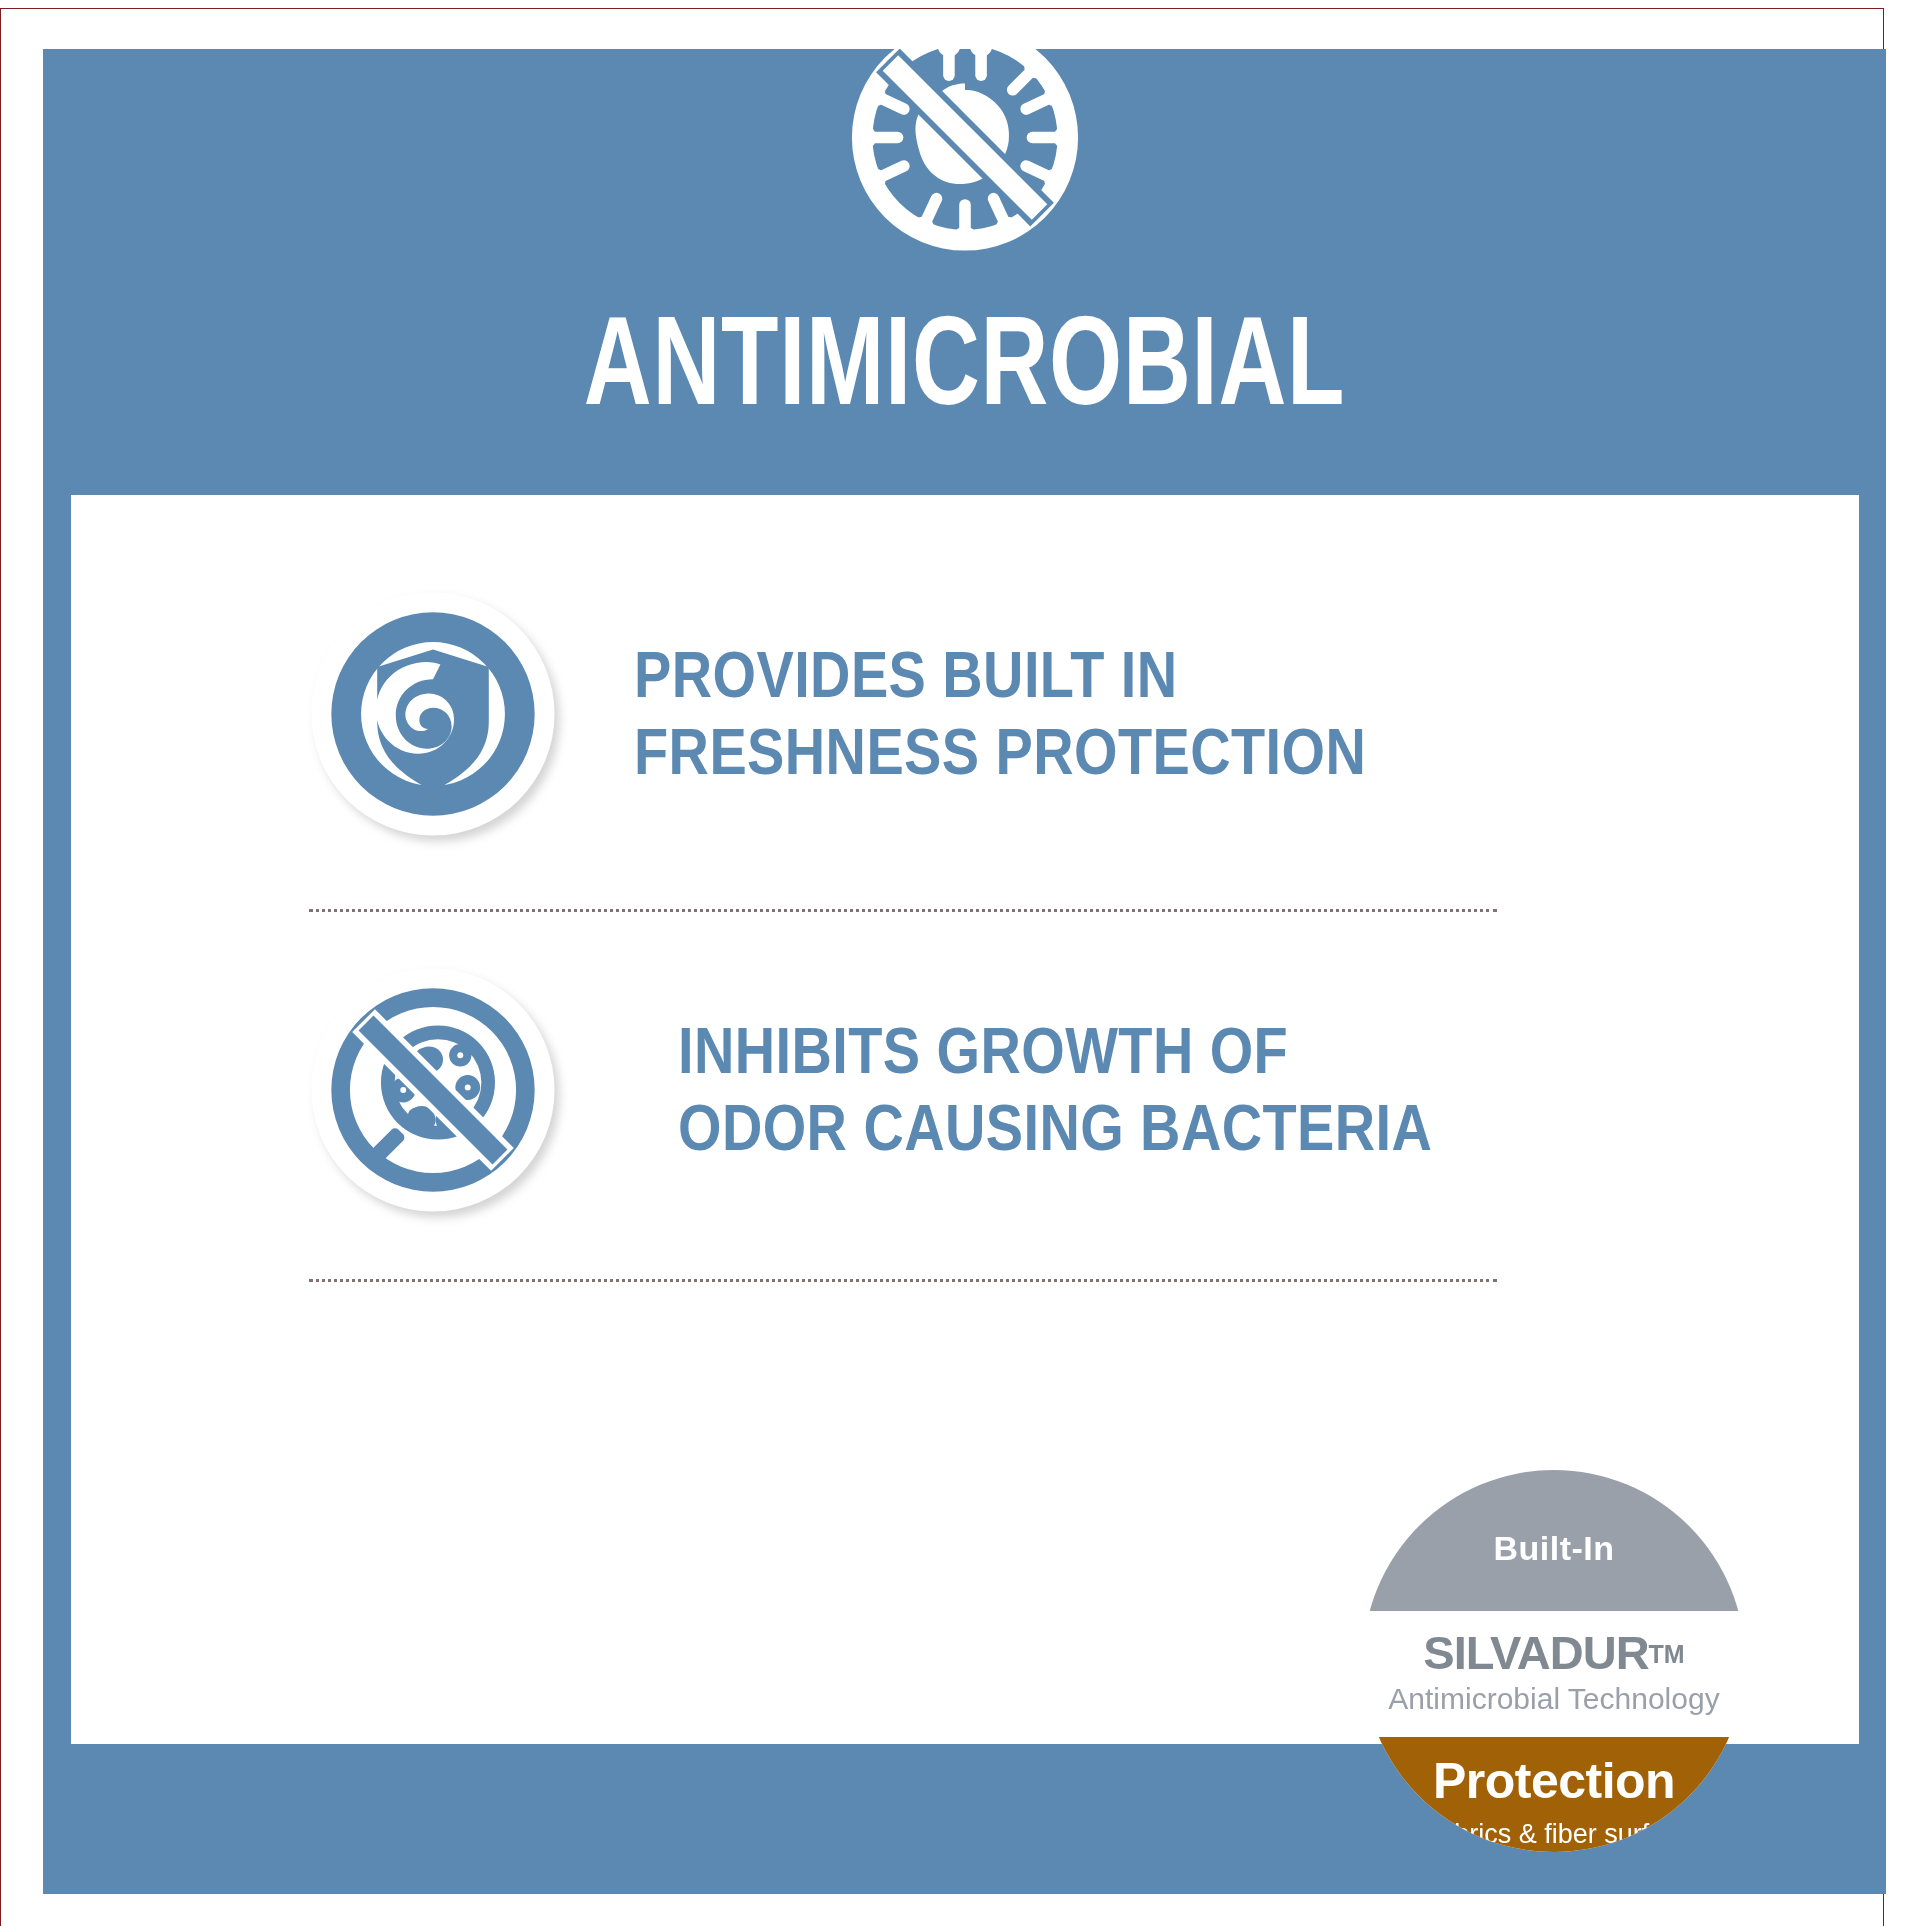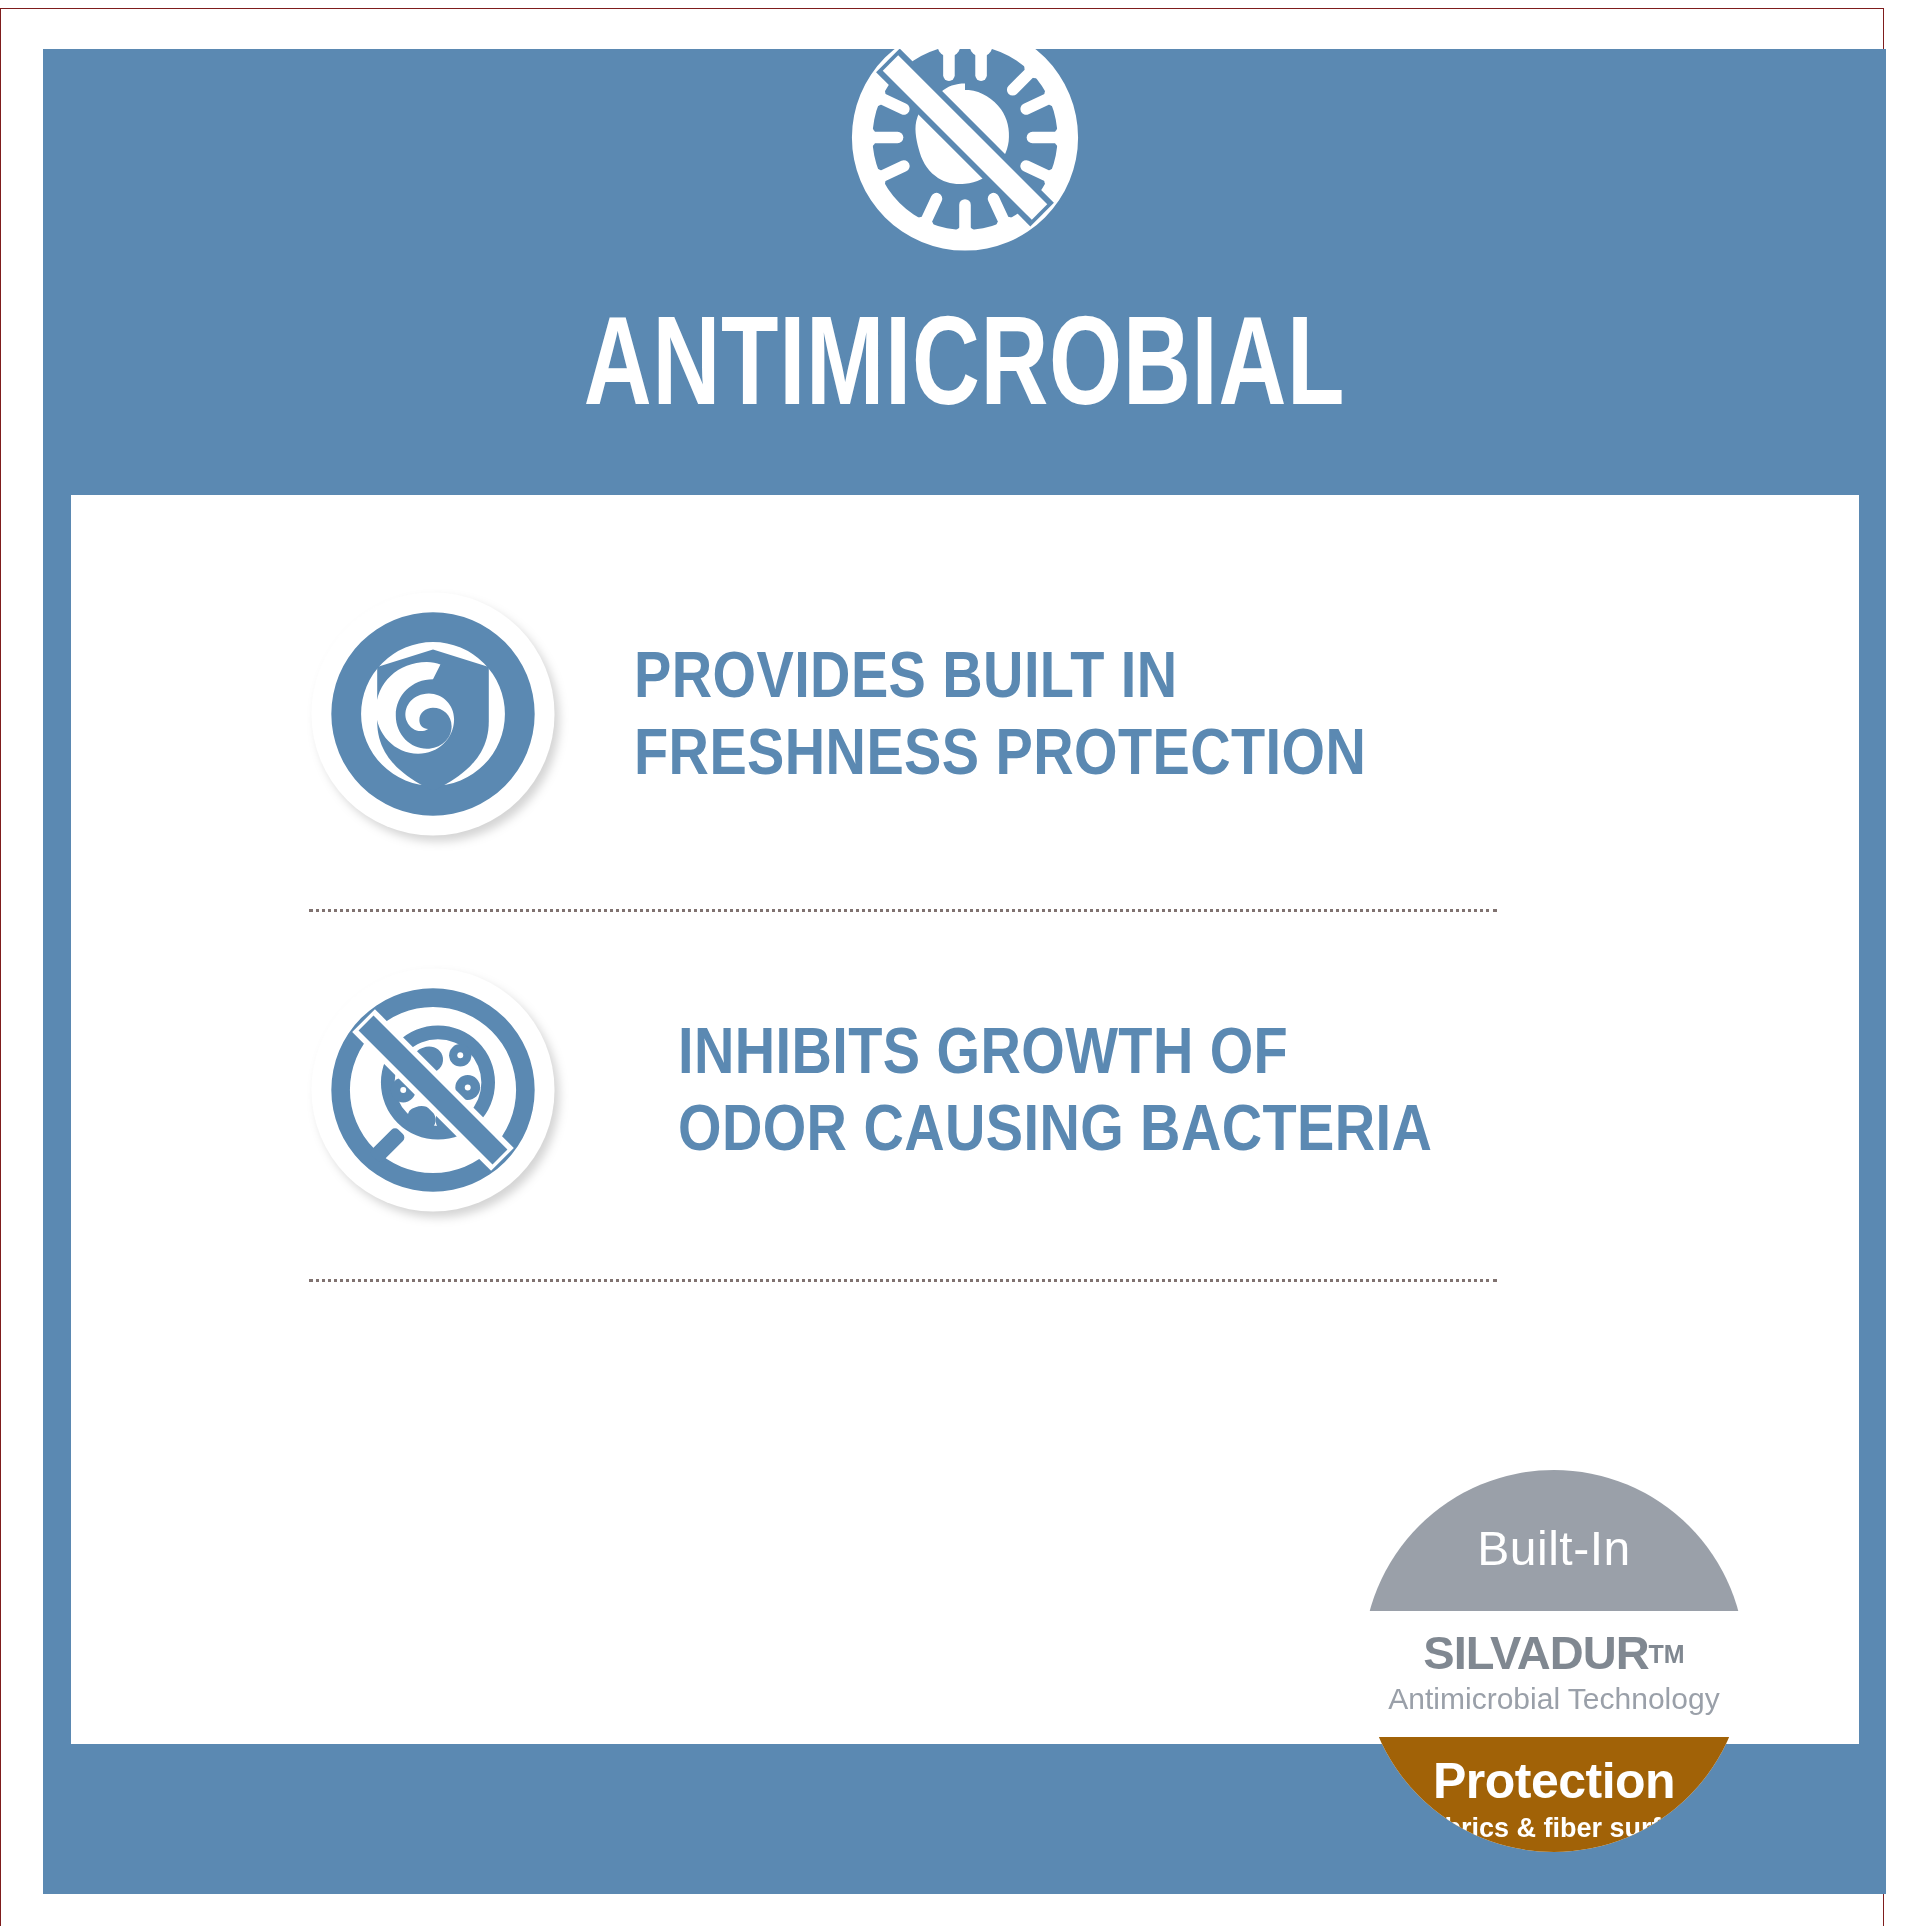--- a/index.html
+++ b/index.html
@@ -135,22 +135,22 @@
     position: absolute;
     left: 0; top: 0;
     width: 100%; height: 37%;
     background: #9aa0a9;
     display: flex;
     align-items: center;
     justify-content: center;
   }
   .silvadur .built-in {
     color: #ffffff;
-    font-size: 48px;
-    font-weight: normal;
+    font-size: 34px;
+    font-weight: bold;
     letter-spacing: 0.5px;
     margin-top: 16px;
   }
   .silvadur .seg-mid {
     position: absolute;
     left: 0; top: 37%;
     width: 100%; height: 33%;
     background: #ffffff;
     text-align: center;
   }
@@ -186,23 +186,23 @@
     color: #ffffff;
     font-size: 50px;
     font-weight: bold;
     line-height: 1.05;
     margin-top: 18px;
     letter-spacing: -0.5px;
   }
   .silvadur .protection-sub {
     color: #ffffff;
     font-size: 27px;
-    font-weight: bold;
+    font-weight: normal;
     line-height: 1.1;
-    margin-top: 6px;
+    margin-top: 12px;
   }
 </style>
 </head>
 <body>
 
 <div class="canvas">
 
   <div class="blue-panel">
 
     <div class="header">

